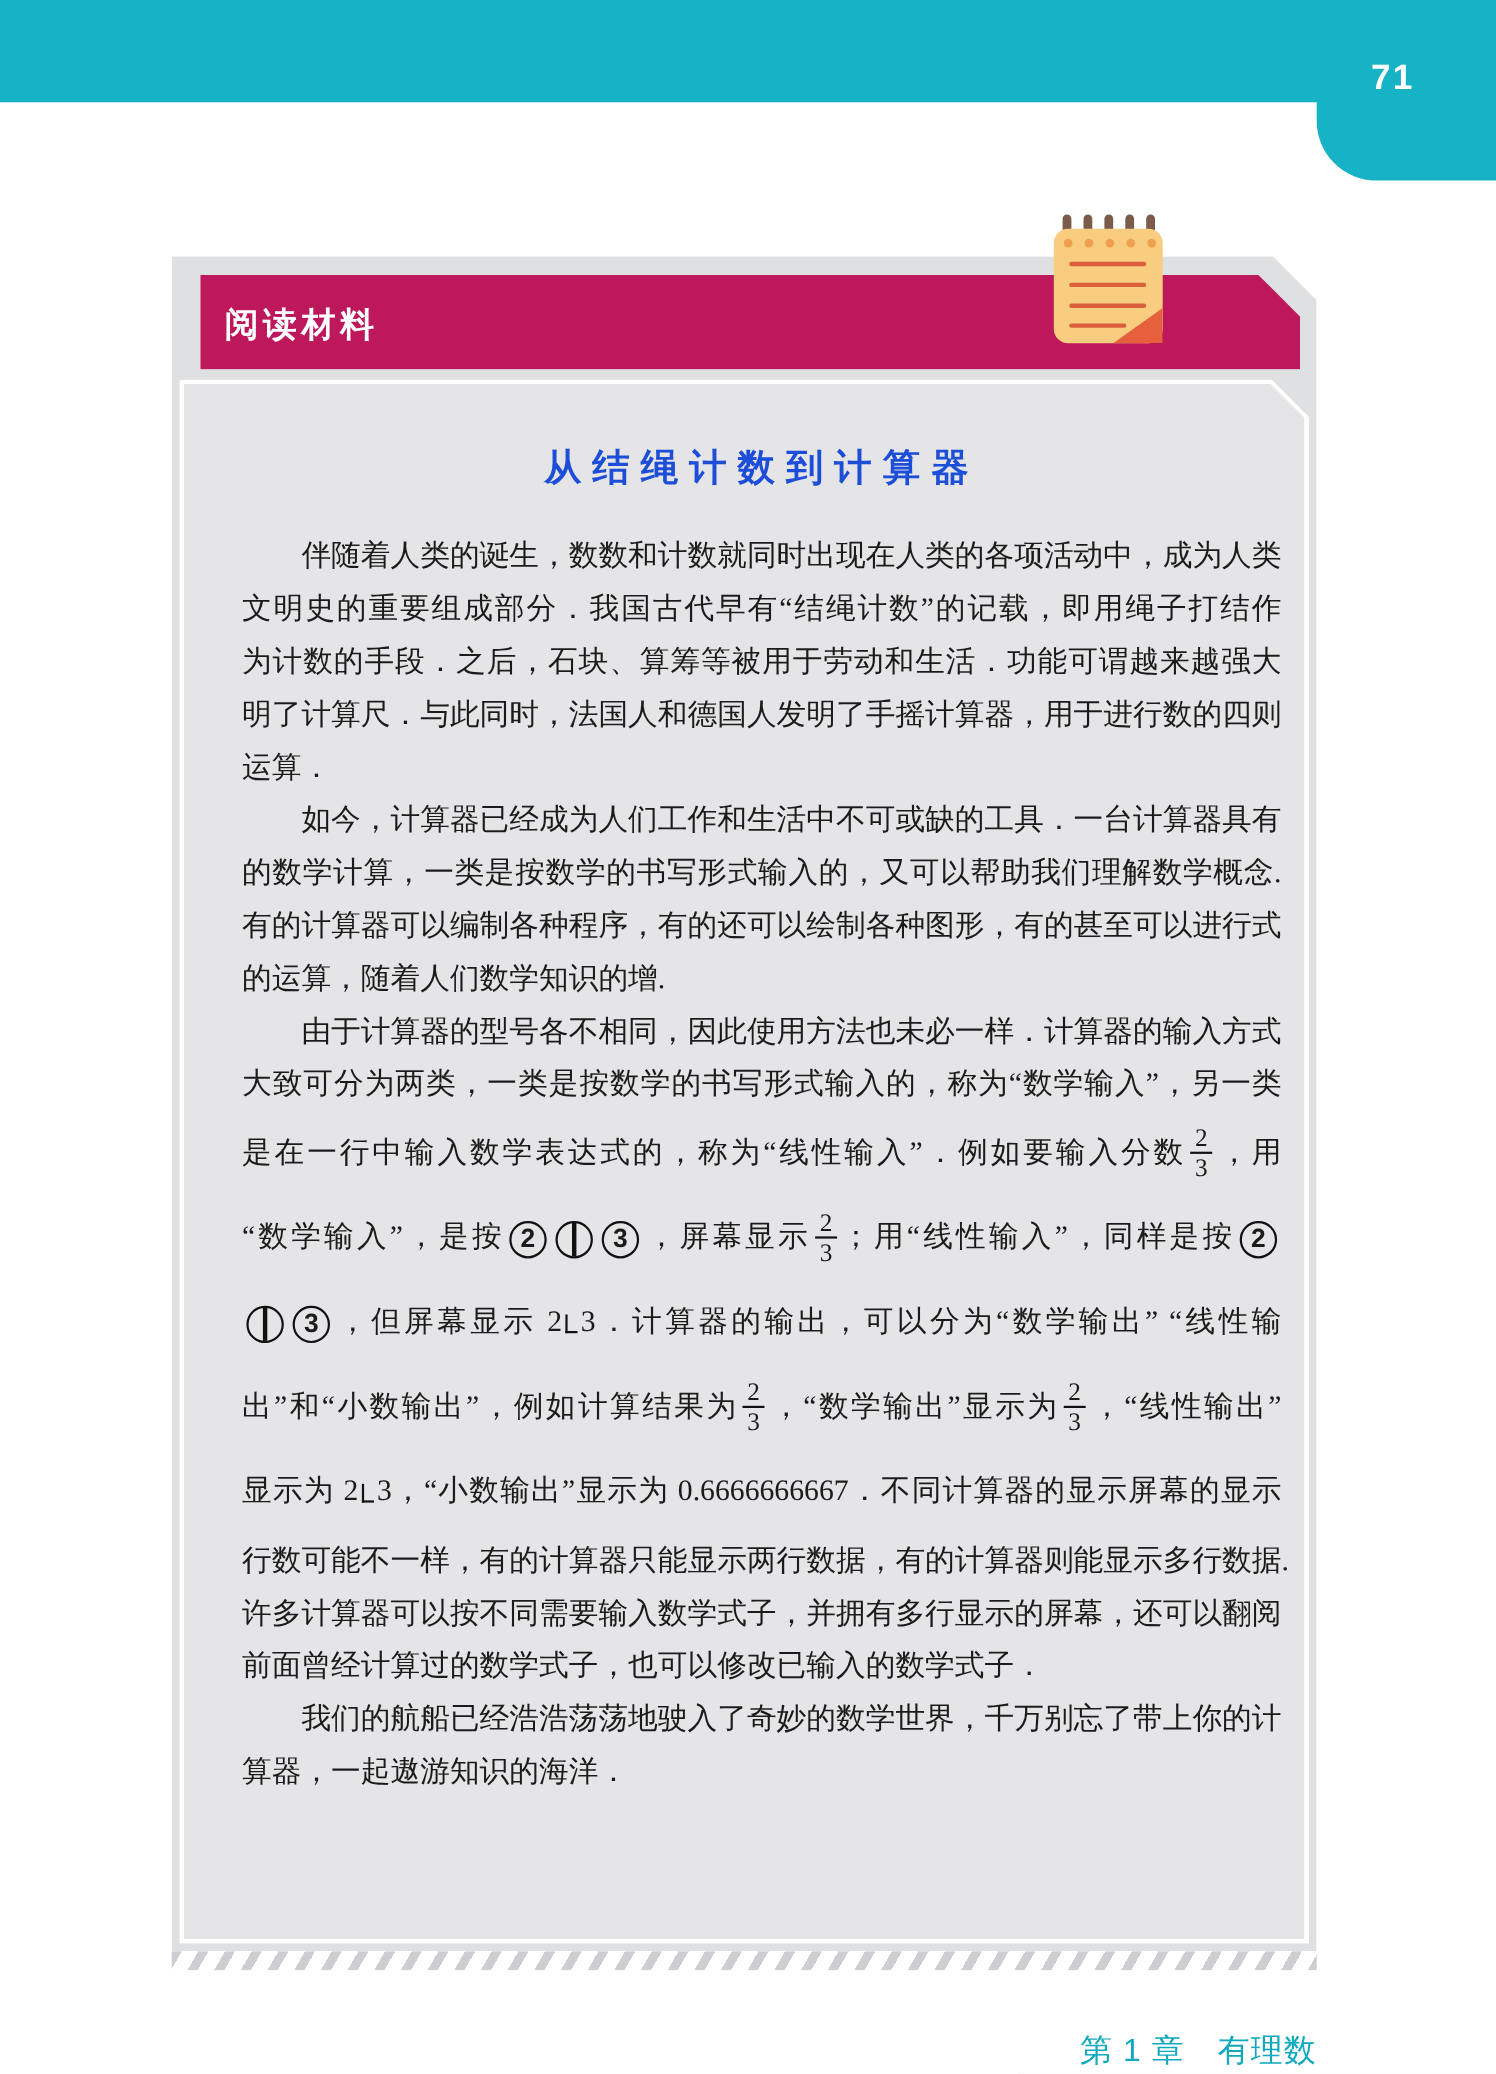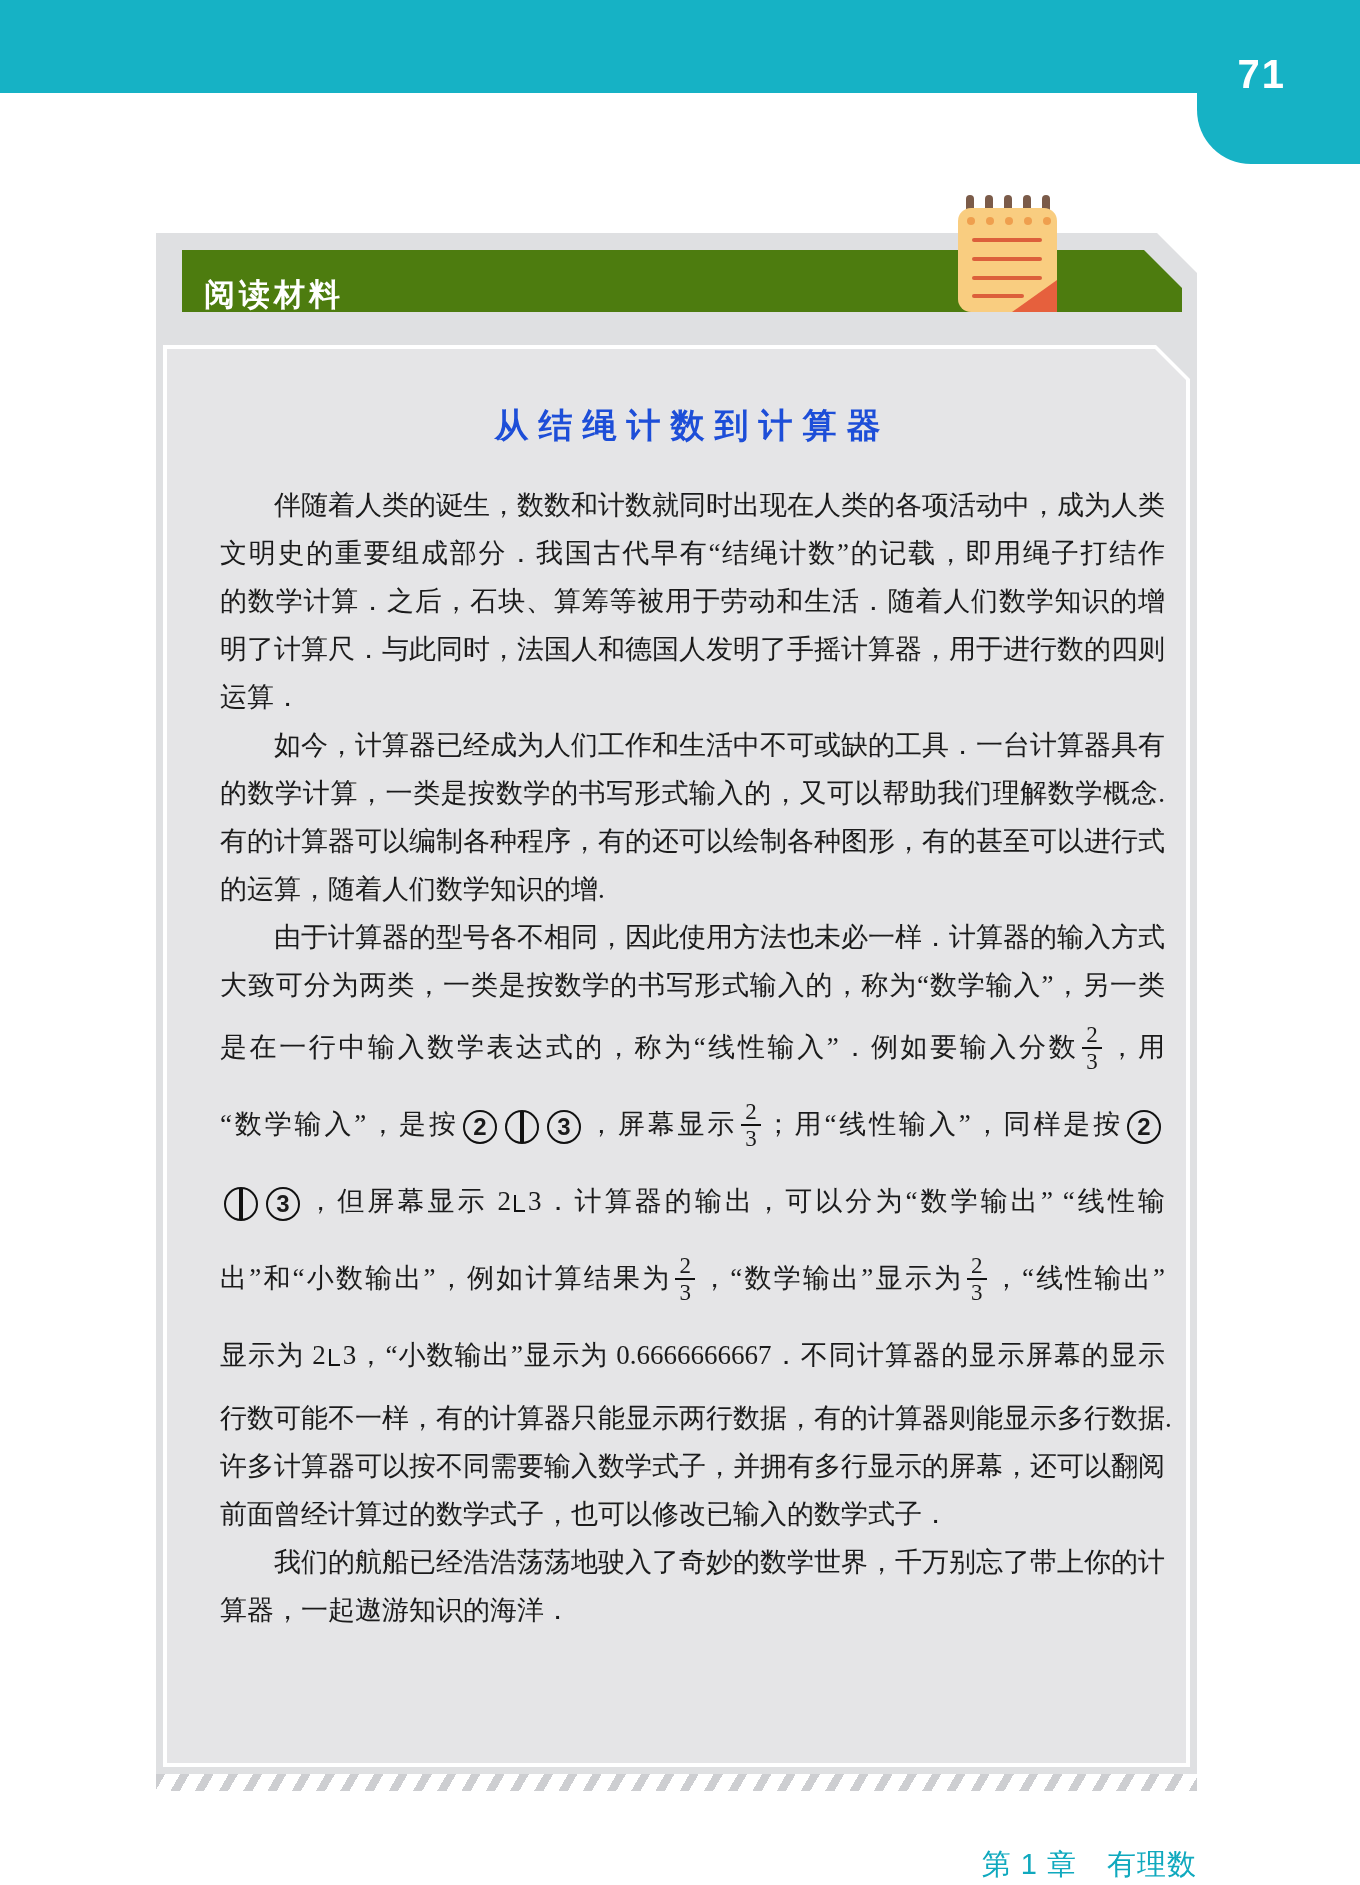--- a/index.html
+++ b/index.html
@@ -5,32 +5,32 @@
   html,body{margin:0;padding:0;background:#fff;}
   .page{position:relative;width:1360px;height:1885px;background:#ffffff;overflow:hidden;
         font-family:"Liberation Serif","DejaVu Serif",serif;color:#1b1b1b;}
 
   
   .topbar{position:absolute;left:0;top:0;width:1360px;height:93px;background:#16b2c5;}
   .pagetab{position:absolute;right:0;top:0;width:163px;height:164px;background:#16b2c5;
            border-bottom-left-radius:54px;}
   .pagenum{position:absolute;top:52px;right:74px;color:#ffffff;
            font-family:"Liberation Sans","DejaVu Sans",sans-serif;font-weight:bold;
-           font-size:40px;letter-spacing:2px;}
+           font-size:32px;letter-spacing:2px;}
 
   
   .frame{position:absolute;left:156px;top:233px;width:1041px;height:1541px;background:#dfe0e2;
          clip-path:polygon(0 0,calc(100% - 40px) 0,100% 40px,100% 100%,0 100%);}
   .panel-key{position:absolute;left:163px;top:345px;width:1027px;height:1422px;background:#ffffff;
          clip-path:polygon(0 0,calc(100% - 34px) 0,100% 34px,100% 100%,0 100%);}
   .panel{position:absolute;left:167px;top:349px;width:1019px;height:1414px;background:#e5e5e7;
          clip-path:polygon(0 0,calc(100% - 31px) 0,100% 31px,100% 100%,0 100%);}
 
   
-  .banner{position:absolute;left:182px;top:250px;width:1000px;height:62px;background:#4d7c0f;
+  .banner{position:absolute;left:182px;top:250px;width:1000px;height:86px;background:#be185d;
           clip-path:polygon(0 0,calc(100% - 38px) 0,100% 38px,100% 100%,0 100%);}
   .banner-label{position:absolute;left:22px;top:0;height:86px;line-height:90px;color:#ffffff;
           font-family:"Liberation Sans","DejaVu Sans",sans-serif;font-weight:bold;
           font-size:31px;letter-spacing:4px;}
 
   
   .notepad{position:absolute;left:952px;top:192px;width:110px;height:124px;}
   .np-body{position:absolute;left:6px;top:16px;width:99px;height:104px;background:#f9cd80;border-radius:13px;}
   .np-pin{position:absolute;top:3px;width:8px;height:27px;background:#7b5b49;border-radius:4px;}
   .np-dot{position:absolute;top:25px;width:8px;height:8px;background:#ef9f4e;border-radius:50%;}
@@ -107,21 +107,21 @@
       <div class="np-line" style="top:86px;left:14px;width:52px"></div>
     </div>
     <div class="np-fold"></div>
   </div>
 
   <div class="content">
     <div class="title">从结绳计数到计算器</div>
     <div>
         <div class="line indent">伴随着人类的诞生，数数和计数就同时出现在人类的各项活动中，成为人类</div>
         <div class="line">文明史的重要组成部分．我国古代早有“结绳计数”的记载，即用绳子打结作</div>
-        <div class="line">的数学计算．之后，石块、算筹等被用于劳动和生活．随着人们数学知识的增</div>
+        <div class="line">为计数的手段．之后，石块、算筹等被用于劳动和生活．功能可谓越来越强大</div>
         <div class="line">明了计算尺．与此同时，法国人和德国人发明了手摇计算器，用于进行数的四则</div>
         <div class="line noj">运算．</div>
         <div class="line indent">如今，计算器已经成为人们工作和生活中不可或缺的工具．一台计算器具有</div>
         <div class="line">的数学计算，一类是按数学的书写形式输入的，又可以帮助我们理解数学概念.</div>
         <div class="line">有的计算器可以编制各种程序，有的还可以绘制各种图形，有的甚至可以进行式</div>
         <div class="line noj">的运算，随着人们数学知识的增.</div>
         <div class="line indent">由于计算器的型号各不相同，因此使用方法也未必一样．计算器的输入方式</div>
         <div class="line">大致可分为两类，一类是按数学的书写形式输入的，称为“数学输入”，另一类</div>
         <div class="line tall">是在一行中输入数学表达式的，称为“线性输入”．例如要输入分数<span class="frac"><span class="num">2</span><span class="den">3</span></span>，用</div>
         <div class="line tall">“数学输入”，是按<span class="key">2</span><span class="key">

